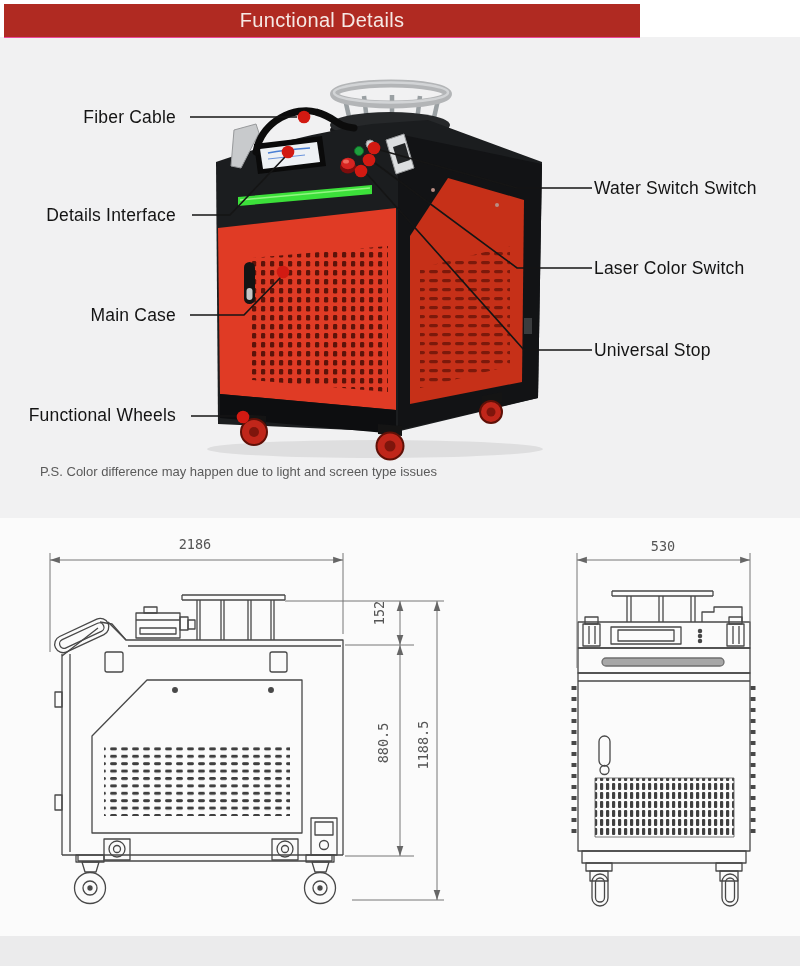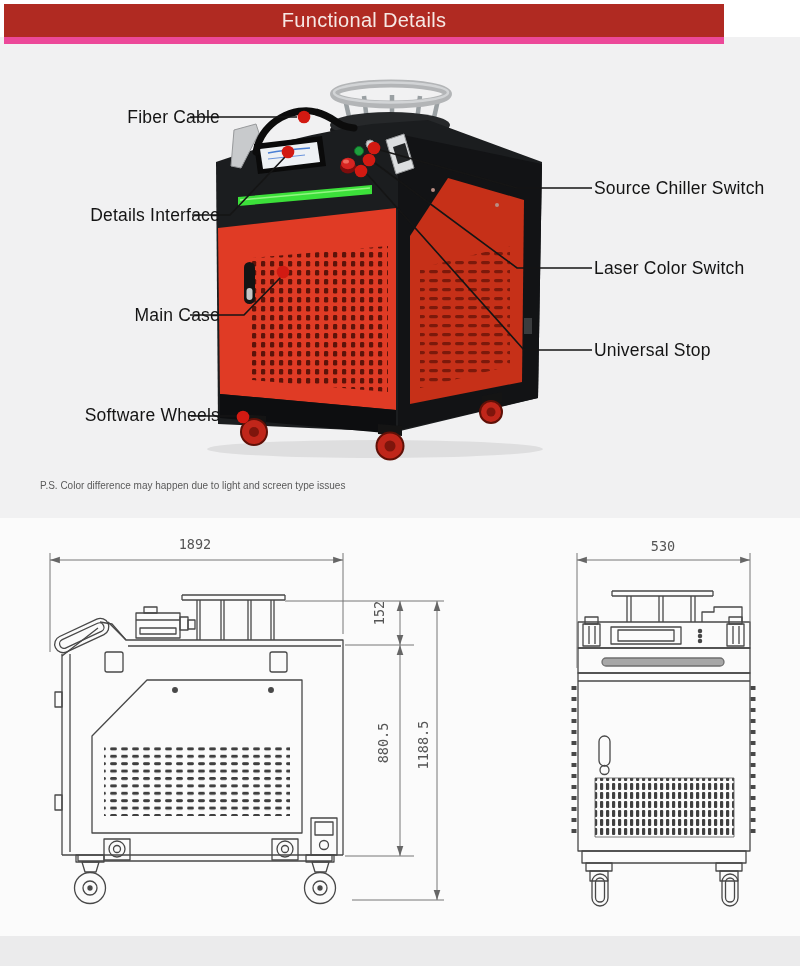--- a/index.html
+++ b/index.html
@@ -5,36 +5,36 @@
   html,body{margin:0;padding:0;}
   body{
     width:800px;height:966px;position:relative;overflow:hidden;
     background:#ffffff;font-family:"Liberation Sans",sans-serif;
   }
   .band{position:absolute;left:0;width:800px;}
   .band-photo{top:37px;height:481px;background:#f1f1f2;}
   .band-draw{top:518px;height:418px;background:#fbfbfb;}
   .band-foot{top:936px;height:30px;background:#ebebec;}
   .titlebar{
-    position:absolute;left:4px;top:4px;width:720px;height:33px;
-    background:#b02a22;border-bottom:7px solid #ec4899;
+    position:absolute;left:4px;top:4px;width:636px;height:33px;
+    background:#b02a22;border-bottom:1px solid #ec4899;
     display:flex;align-items:center;justify-content:center;
   }
   .titlebar span{
     color:#f6e8e4;font-size:20px;font-weight:500;letter-spacing:.3px;
   }
   svg.art{position:absolute;left:0;top:0;pointer-events:none;}
   .lbl{
     position:absolute;font-size:17.5px;color:#141414;line-height:22px;
     white-space:nowrap;letter-spacing:.2px;
   }
-  .lbl-l{right:580px;text-align:center;}
+  .lbl-l{right:624px;text-align:center;}
   .lbl-r{left:594px;text-align:left;}
   .note{
-    position:absolute;left:40px;top:480px;font-size:10px;color:#5a5a5a;
+    position:absolute;left:40px;top:464px;font-size:13px;color:#5a5a5a;
     white-space:nowrap;
   }
   .dim{
     position:absolute;font-family:"DejaVu Sans Mono",monospace;
     font-size:13.5px;color:#555;text-align:center;line-height:14px;
     white-space:nowrap;
   }
   .vdim{transform:rotate(-90deg);transform-origin:0 0;}
 </style>
 </head>
@@ -245,24 +245,24 @@
     <line x1="400" y1="645" x2="400" y2="856" marker-start="url(#arw)" marker-end="url(#arw)"></line>
     <line x1="437" y1="601" x2="437" y2="900" marker-start="url(#arw)" marker-end="url(#arw)"></line>
     <path d="M577,553 V668 M750,553 V645"></path>
     <line x1="577" y1="560" x2="750" y2="560" marker-start="url(#arw)" marker-end="url(#arw)"></line>
   </g>
 </svg>
 
 <div class="lbl lbl-l" style="top:106px">Fiber Cable</div>
 <div class="lbl lbl-l" style="top:204px">Details Interface</div>
 <div class="lbl lbl-l" style="top:304px">Main Case</div>
-<div class="lbl lbl-l" style="top:404px">Software Wheels</div>
-<div class="lbl lbl-r" style="top:177px">Source Chiller Switch</div>
+<div class="lbl lbl-l" style="top:404px">Functional Wheels</div>
+<div class="lbl lbl-r" style="top:177px">Water Switch Switch</div>
 <div class="lbl lbl-r" style="top:257px">Laser Color Switch</div>
 <div class="lbl lbl-r" style="top:339px">Universal Stop</div>
 
 <div class="note">P.S. Color difference may happen due to light and screen type issues</div>
 
-<div class="dim" style="left:163px;top:537px;width:64px">1892</div>
+<div class="dim" style="left:163px;top:537px;width:64px">2186</div>
 <div class="dim" style="left:631px;top:539px;width:64px">530</div>
 <div class="dim vdim" style="left:372px;top:636px;width:46px">152</div>
 <div class="dim vdim" style="left:376px;top:788px;width:90px">880.5</div>
 <div class="dim vdim" style="left:416px;top:795px;width:100px">1188.5</div>
 
 </body></html>

